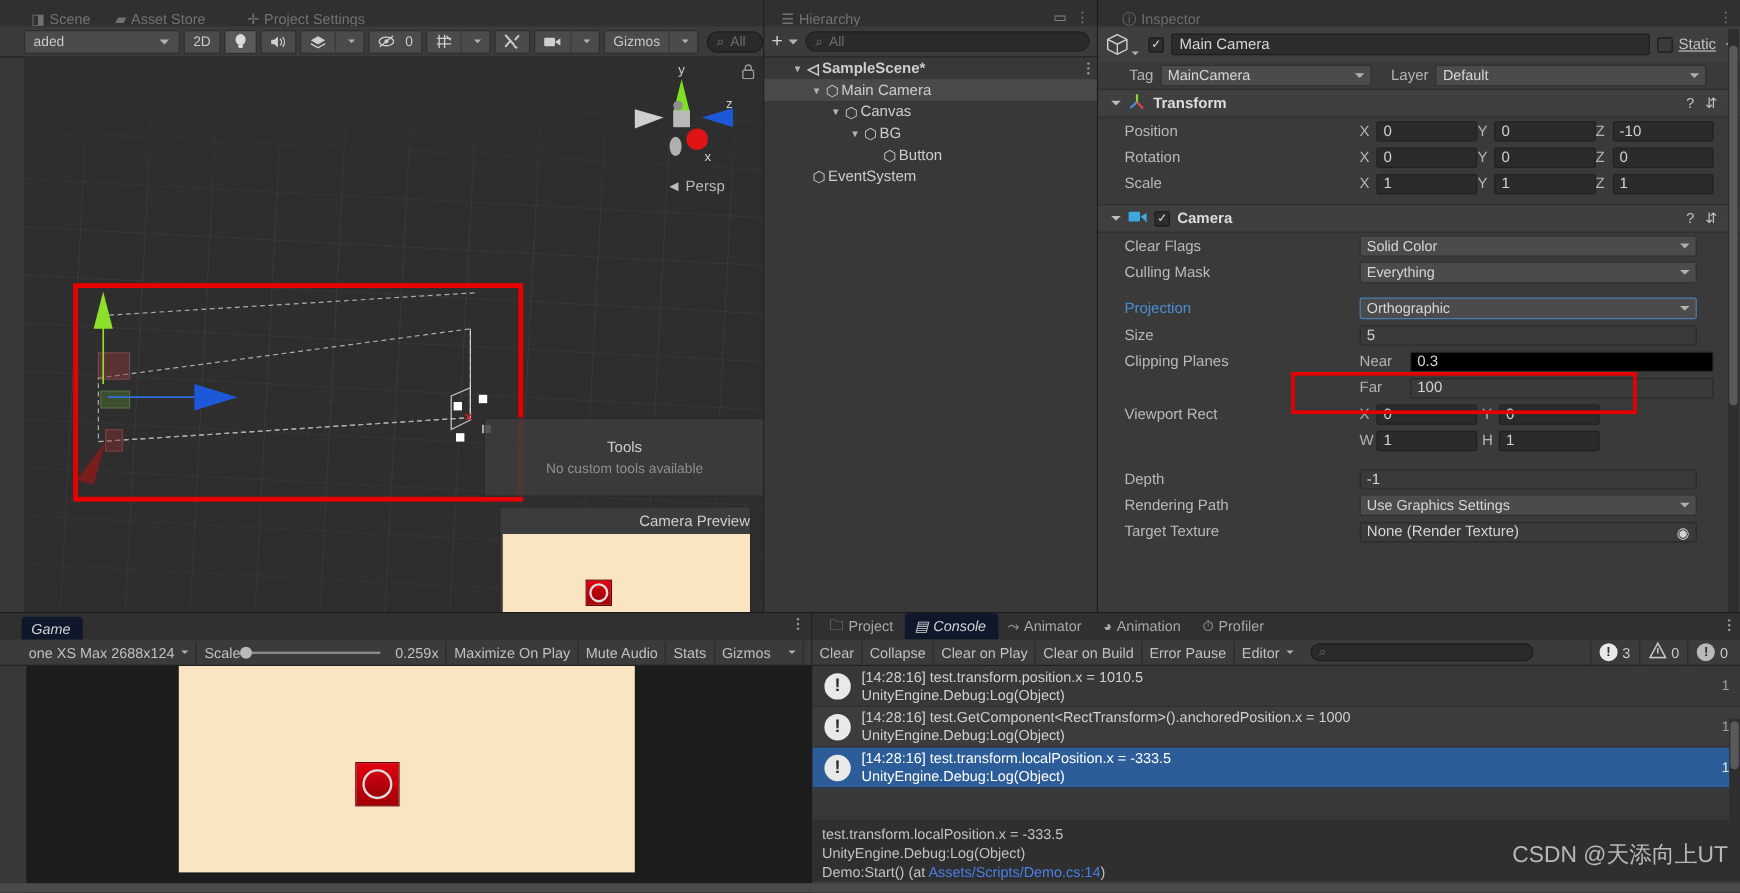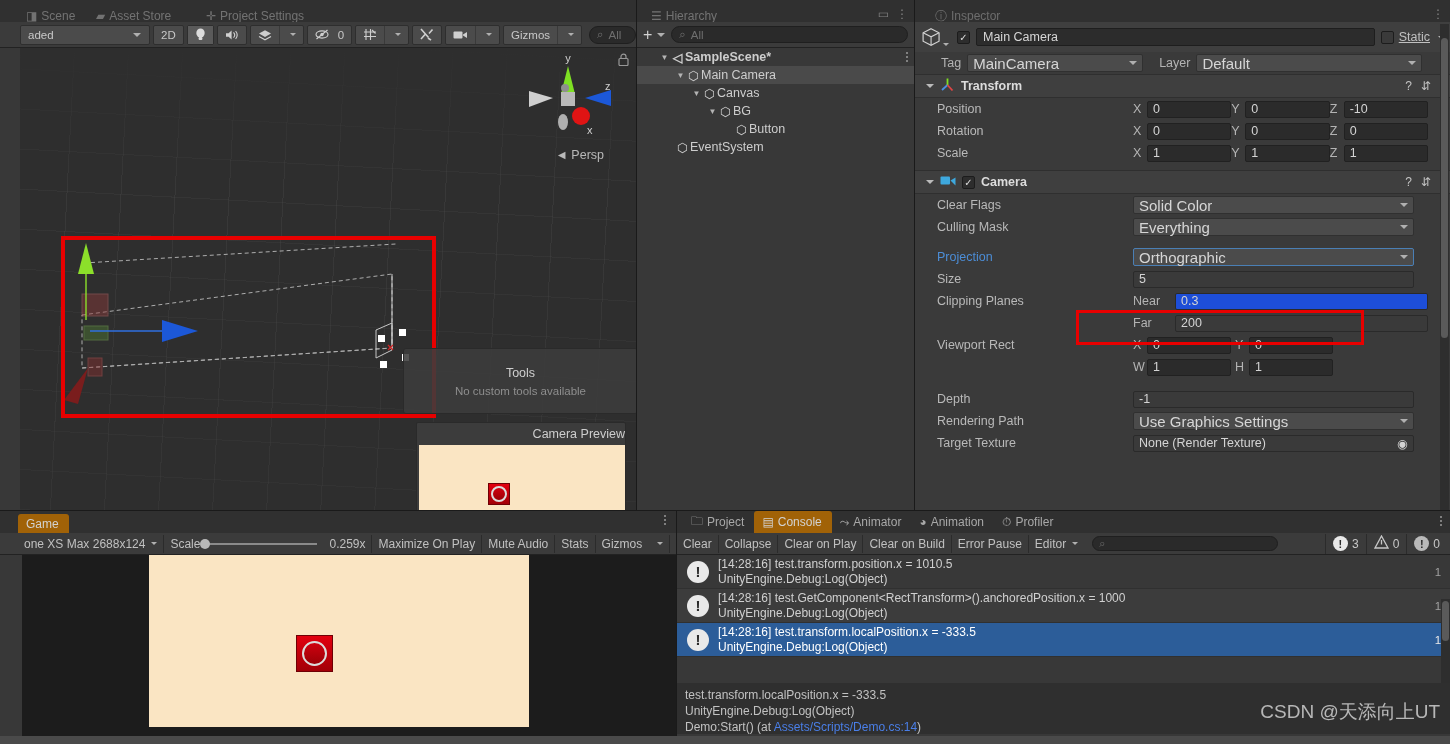--- a/index.html
+++ b/index.html
@@ -12,21 +12,21 @@
     overflow: hidden;
   }
   #root { position: relative; width: 1450px; height: 744px; }
   .tab {
     display: flex; align-items: center; gap: 4px;
     height: 20px; padding: 0 10px 0 8px;
     font-size: 12px; color: #a8a8a8;
     border-radius: 3px 3px 0 0;
     white-space: nowrap;
   }
-  .tab.active { background: #a16207; color: #d2d2d2; }
+  .tab.active { background: #0f172a; color: #d2d2d2; font-style: italic; }
   .tbtn {
     display: flex; align-items: center; justify-content: center; gap: 3px;
     height: 18px; padding: 0 6px; margin: 0 0px;
     color: #c0c0c0; font-size: 12px; white-space: nowrap;
     border-right: 1px solid #2b2b2b;
   }
   .caret { display:inline-block; width:0;height:0;
     border-left:4px solid transparent;border-right:4px solid transparent;
     border-top:4px solid #b0b0b0; margin-left:3px; }
   .caret.sm { border-left-width:3px;border-right-width:3px;border-top-width:3.5px; }
@@ -116,21 +116,21 @@
          display:flex;align-items:center;justify-content:center;color:#ddd;font-size:10px;}
   .namefield { flex:1; height:18px; background:#2c2c2c; border:1px solid #1e1e1e;
                border-radius:2px; display:flex; align-items:center; padding:0 6px;
                color:#d6d6d6; font-size:12.5px; }
   .static-wrap { display:flex; align-items:center; gap:5px; color:#c0c0c0; font-size:12.5px;text-decoration:underline;}
   .static-wrap .chk { background:#3a3a3a; }
   .tag-row { display:flex; align-items:center; height:22px; padding:0 6px 0 26px; gap:6px;
              background:#3a3a3a; }
   .lbl { color:#b4b4b4; font-size:12.5px; }
   .dropdown { height:18px; background:#4b4b4b; border:1px solid #303030; border-radius:2px;
-    display:flex; align-items:center; padding:0 5px; color:#d6d6d6; font-size:15px;
+    display:flex; align-items:center; padding:0 5px; color:#d6d6d6; font-size:12px;
     justify-content:space-between; }
   .comp-header { display:flex; align-items:center; height:24px; gap:6px; padding:0 8px;
      background:#3f3f3f; border-top:1px solid #2f2f2f; border-bottom:1px solid #2f2f2f;}
   .comp-header .ctitle { color:#dcdcdc; font-size:12.5px; font-weight:bold; }
   .comp-header .chicons { margin-left:auto; display:flex; gap:9px; align-items:center; }
   .prow { display:flex; align-items:center; height:22px; padding-left:22px; }
   .prow .plabel { width:196px; color:#b9b9b9; font-size:12.5px; }
   .prow .plabel.hl { color:#4c8dd6; }
   .vec3 { flex:1; display:flex; gap:0px; padding-right:22px; }
   .vfield { flex:1; display:flex; align-items:center; gap:5px; }
@@ -631,31 +631,31 @@
       <div class="prow">
         <span class="plabel">Size</span>
         <div class="numbox fullbox" style="border-color:#2a2a2a;background:#3a3a3a">
           <span>5</span>
         </div>
       </div>
       <div class="prow">
         <span class="plabel">Clipping Planes</span>
         <div style="flex:1;display:flex;align-items:center;gap:6px;margin-right:22px">
           <span class="lbl" style="width:36px">Near</span>
-          <div class="numbox" style="background:#1d4ed8;border-color:#2a2a2a">
+          <div class="numbox" style="background:#000000;border-color:#2a2a2a">
             <span>0.3</span>
             </div>
         </div>
       </div>
       <div class="prow">
         <span class="plabel"></span>
         <div style="flex:1;display:flex;align-items:center;gap:6px;margin-right:22px">
           <span class="lbl" style="width:36px">Far</span>
           <div class="numbox" style="background:#3a3a3a;border-color:#2a2a2a">
-            <span>200</span>
+            <span>100</span>
             </div>
         </div>
       </div>
       <div class="prow">
         <span class="plabel">Viewport Rect</span>
         <div style="flex:1;display:flex;gap:4px;max-width:200px">
           <div class="vfield">
               <span class="ax">X</span>
             <div class="numbox">
                 <span>0</span>

